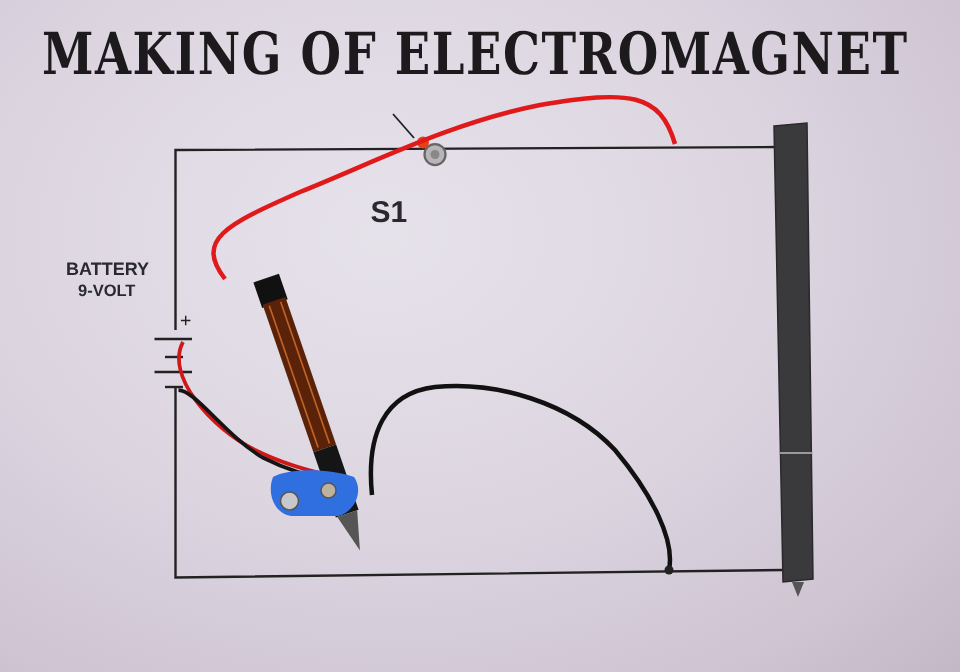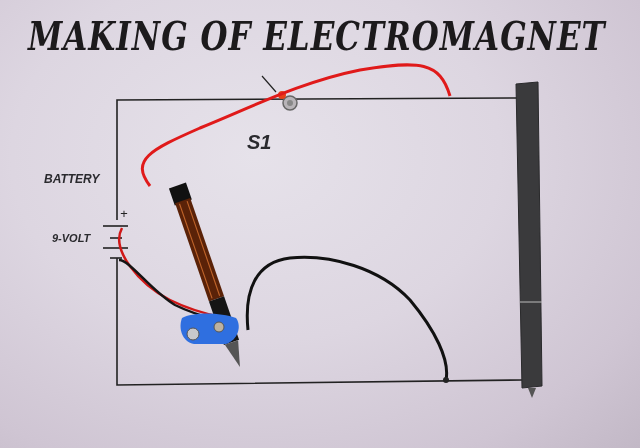--- a/index.html
+++ b/index.html
@@ -1,23 +1,23 @@
 <!DOCTYPE html>
 <html><head>
 <meta charset="utf-8">
 <style>
   html, body { margin:0; padding:0; }
   body { width:640px; height:448px; overflow:hidden; background:#d8d0dc; font-family:"Liberation Sans", sans-serif; }
   .board { position:relative; width:640px; height:448px;
-    background: radial-gradient(ellipse at 40% 35%, #e6e2ea 0%, #ddd6e1 45%, #cfc5d3 80%, #c2b8c6 100%); font-style: italic; }
+    background: radial-gradient(ellipse at 40% 35%, #e6e2ea 0%, #ddd6e1 45%, #cfc5d3 80%, #c2b8c6 100%); }
   .title { position:absolute; left:28px; top:14px; width:600px; font-family:"DejaVu Serif", serif; font-weight:bold;
     font-size:31px; letter-spacing:1px; color:#1c1a1c; transform:scaleY(1.25); transform-origin:left top; white-space:nowrap; }
   .lbl { position:absolute; font-weight:bold; color:#2a2a2e; }
   .battery-lbl { left:44px; top:172px; font-size:12px;text-align:right; }
-  .volt-lbl { left:52px; top:188px; font-size:11px;margin-top:44px; }
+  .volt-lbl { left:52px; top:188px; font-size:11px; }
   .s1 { left:247px; top:131px; font-size:20px; }
   svg { position:absolute; left:0; top:0; }
 </style>
 </head>
 <body>
 
 <div class="board">
   <div class="title">MAKING OF ELECTROMAGNET</div>
   <div class="lbl battery-lbl">BATTERY</div>
   <div class="lbl volt-lbl">9-VOLT</div>

